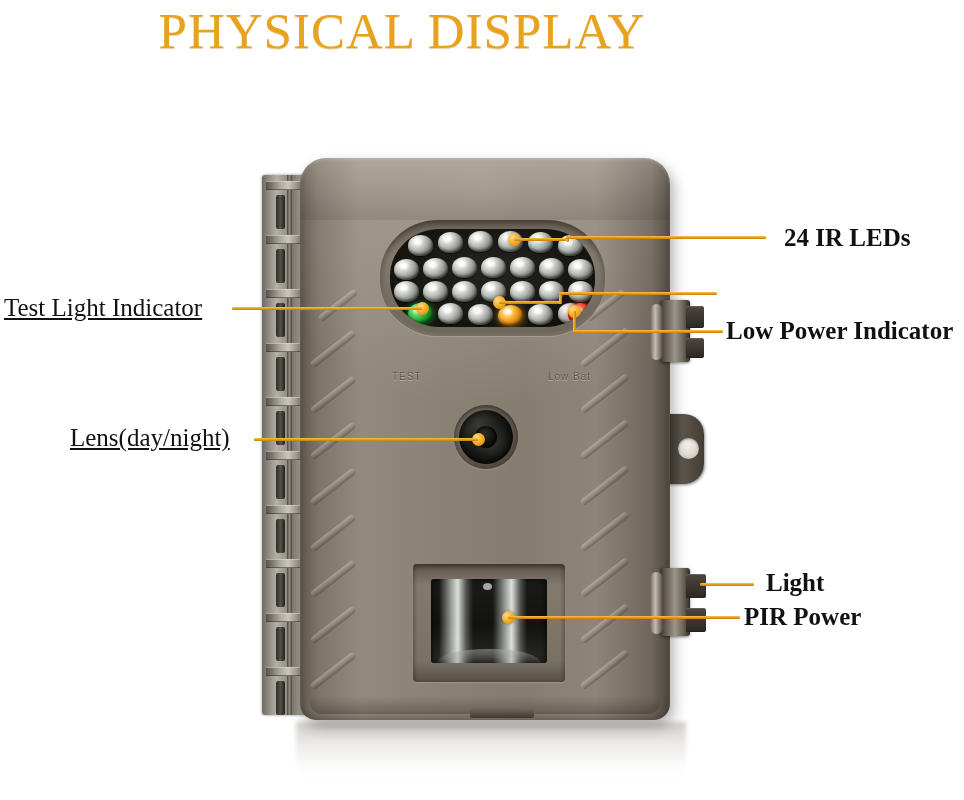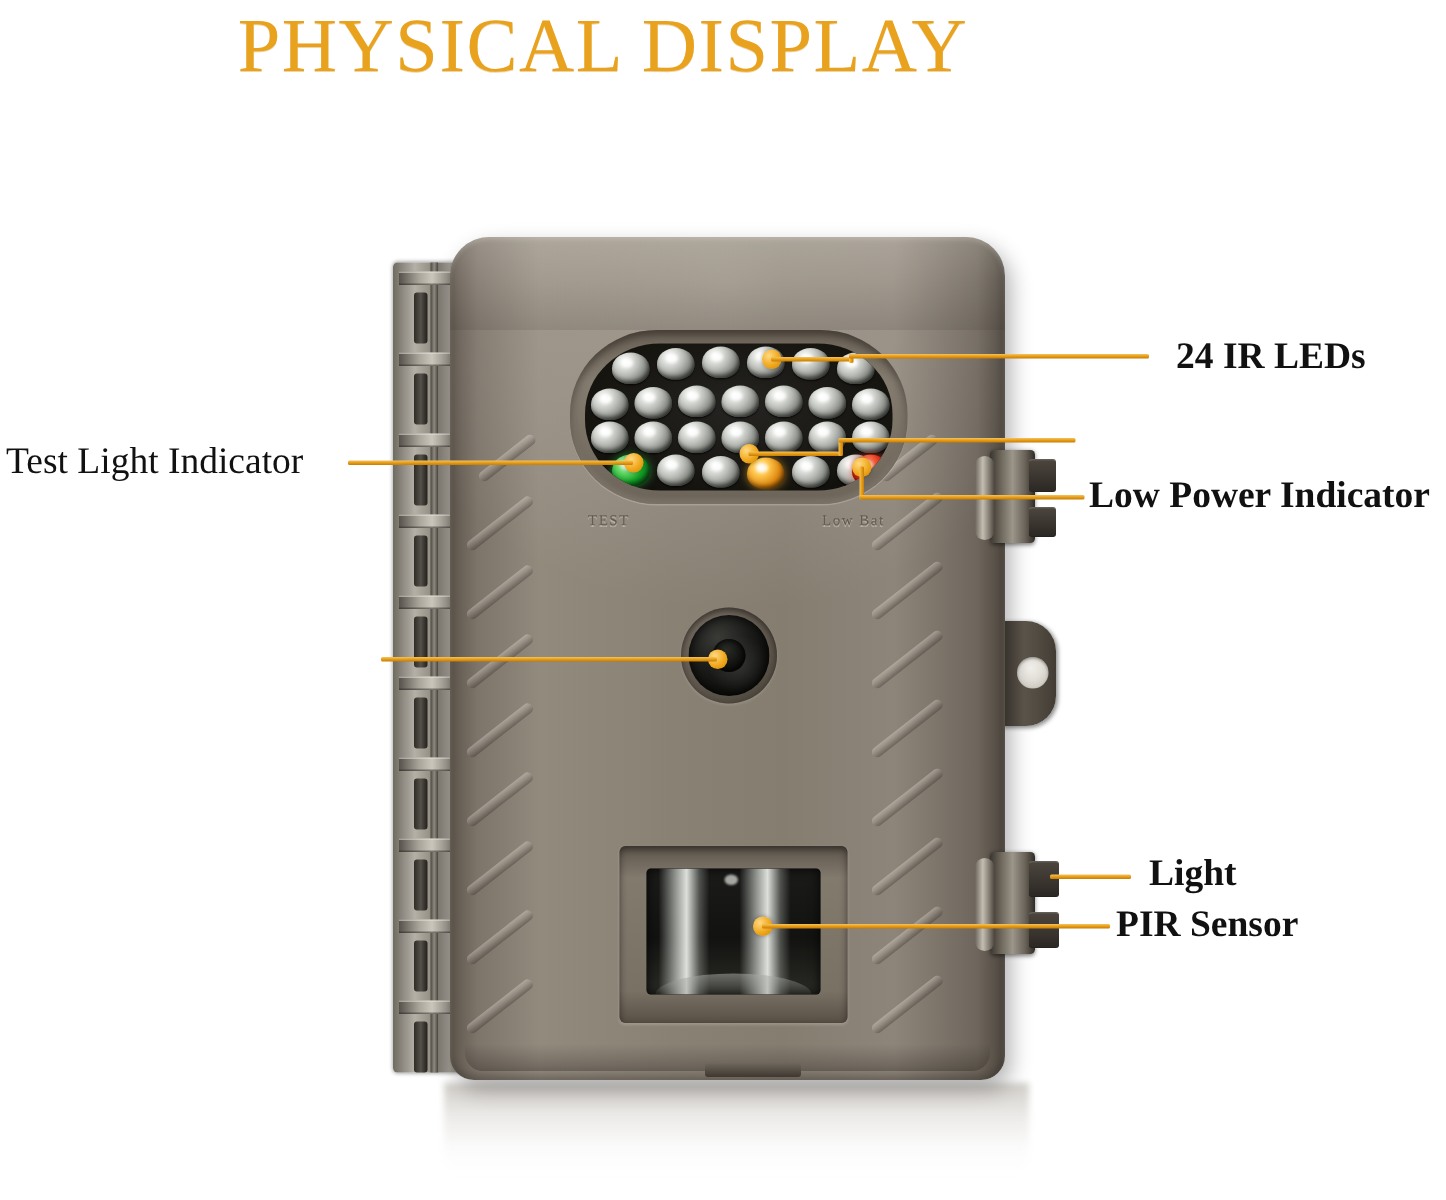--- a/index.html
+++ b/index.html
@@ -170,26 +170,27 @@
     box-shadow: 0 0 6px rgba(255,180,40,0.55), inset -1px -2px 3px rgba(0,0,0,0.5);
   }
   .led-red {
     background: radial-gradient(circle at 36% 30%, #ffd9d2 0%, #ff6a44 22%, #d1190a 55%, #7a0c04 85%, #400502 100%);
     box-shadow: 0 0 6px rgba(255,70,40,0.55), inset -1px -2px 3px rgba(0,0,0,0.5);
   }
 
   
   .emboss {
     position: absolute;
-    font-family: Liberation Serif, serif;
+    font-family: Liberation Sans, sans-serif;
     font-size: 10px;
     letter-spacing: 1px;
     color: rgba(92,85,76,0.92);
     text-shadow: 0 1px 0 rgba(215,210,200,0.55);
     white-space: nowrap;
+    margin-top: 29px;
   }
 
   
   .lens-bezel {
     position: absolute;
     left: 154px; top: 247px;
     width: 64px; height: 64px;
     border-radius: 50%;
     background: radial-gradient(circle at 38% 30%, #7e756a, #5e564c 60%, #3d382f 100%);
     box-shadow: inset 0 2px 4px rgba(20,17,14,0.6), 0 1px 2px rgba(255,250,240,0.15);
@@ -309,21 +310,21 @@
   
   .label {
     position: absolute;
     font-family: "Liberation Serif", "DejaVu Serif", serif;
     font-size: 25px;
     color: #111111;
     white-space: nowrap;
     line-height: 1;
   }
   .label-right { text-align: right; font-weight: bold; }
-  .label-left  { text-align: right; }
+  .label-left  { text-align: right; text-decoration: underline; }
 </style>
 </head>
 <body>
 
 <div class="title">PHYSICAL DISPLAY</div>
 
 <div class="stage">
 
   <div class="reflection"></div>
 
@@ -462,22 +463,23 @@
   <div class="dot" style="left:568px; top:305px"></div>
   <div class="leader-v" style="left:573px; top:311px; height:22px"></div>
   <div class="leader" style="left:573px; top:330px; width:150px"></div>
   <div class="label label-right" style="left:726px; top:318px">Low Power Indicator</div>
 
   <div class="leader" style="left:700px; top:583px; width:54px"></div>
   <div class="label label-right" style="left:766px; top:570px">Light</div>
 
   <div class="dot" style="left:502px; top:611px"></div>
   <div class="leader" style="left:508px; top:616px; width:232px"></div>
-  <div class="label label-right" style="left:744px; top:604px">PIR Sensor</div>
+  <div class="label label-right" style="left:744px; top:604px">PIR Power</div>
 
   <div class="dot" style="left:416px; top:302px"></div>
   <div class="leader" style="left:232px; top:307px; width:190px"></div>
   <div class="label label-left" style="left:4px; top:295px">Test Light Indicator</div>
 
   <div class="dot" style="left:472px; top:433px"></div>
   <div class="leader" style="left:254px; top:438px; width:224px"></div>
+  <div class="label label-left" style="left:70px; top:425px">Lens(day/night)</div>
 
 </div>
 
 </body></html>

